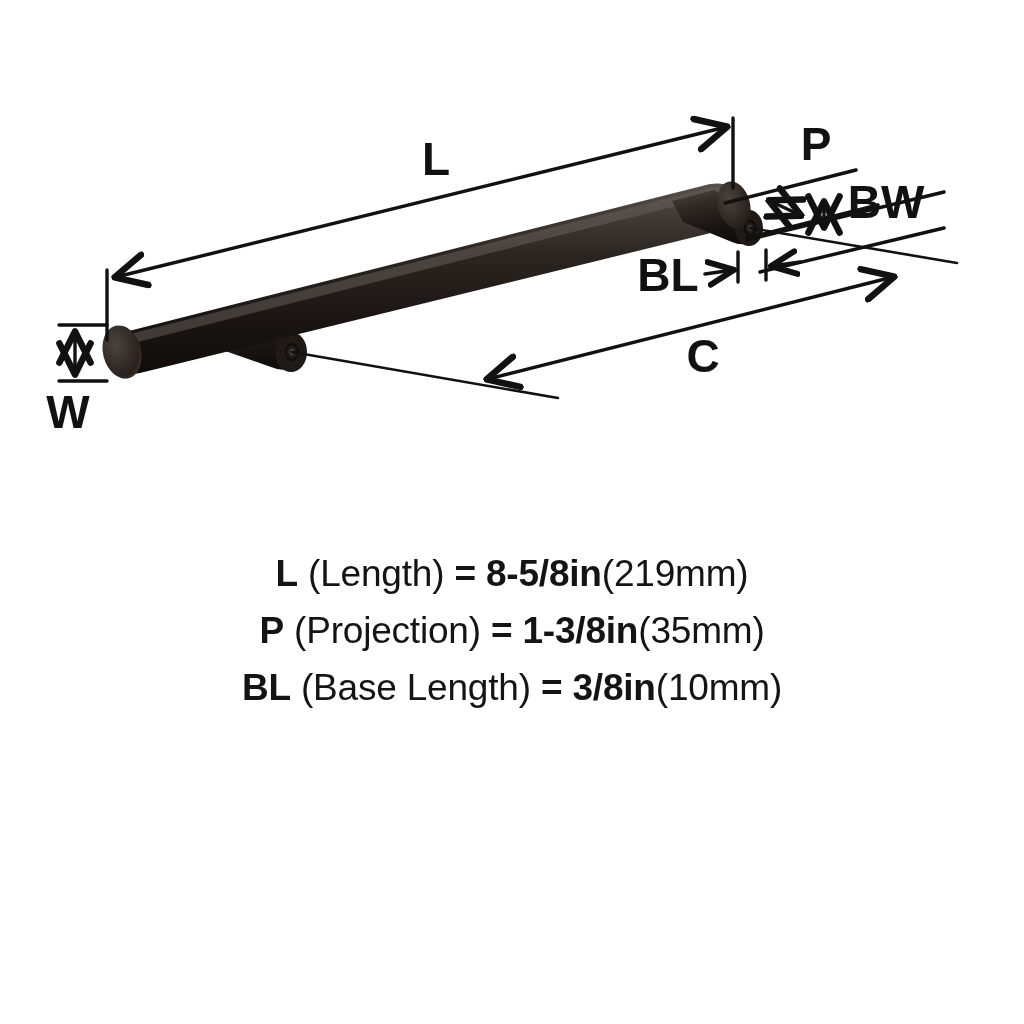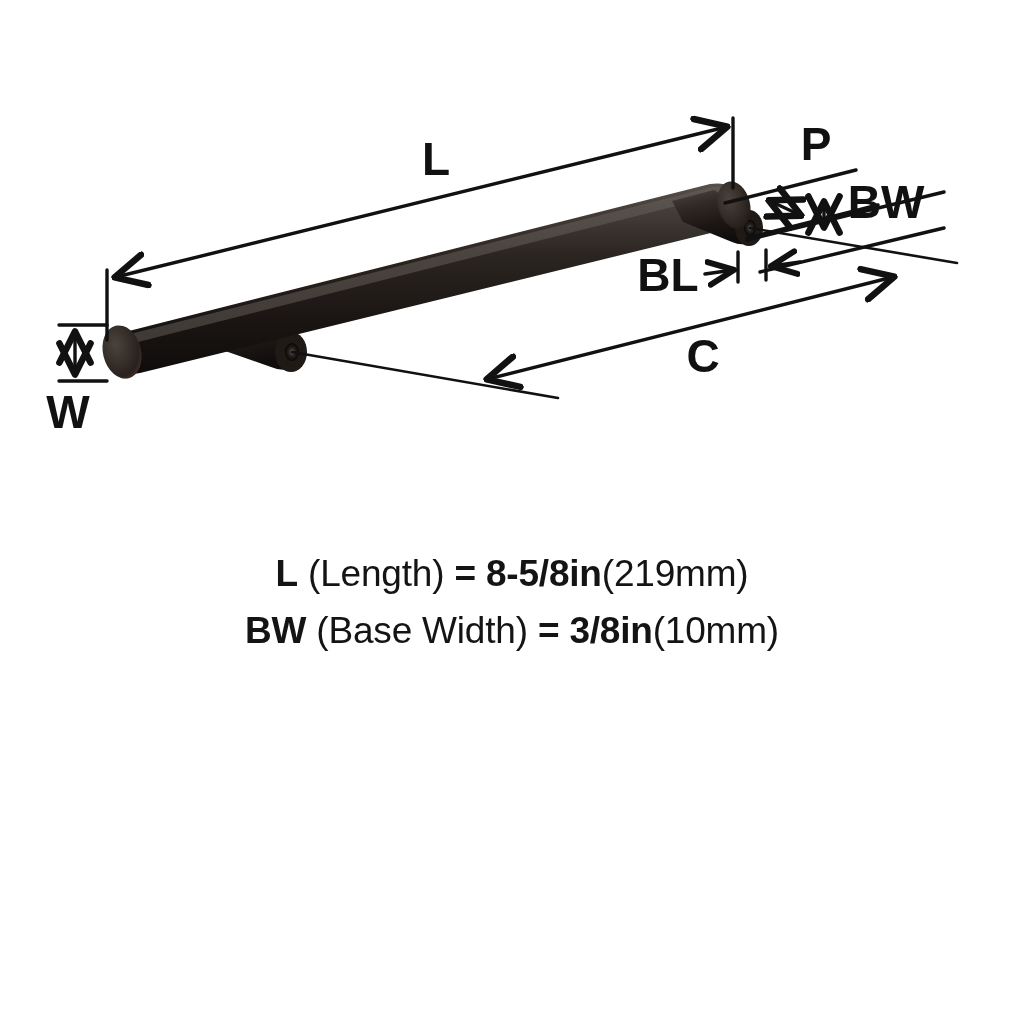--- a/index.html
+++ b/index.html
@@ -207,24 +207,30 @@
   <div id="spec-list">
 
     <div class="spec-row">
       <span class="code">L</span>
       <span class="name">(Length)</span>
       <span class="eq">=</span>
       <span class="imperial">8-5/8in</span><span class="metric">(219mm)</span>
     </div>
 
 
-
-
-
     <div class="spec-row">
-      <span class="code">BW</span>
-      <span class="name">(Base Width)</span>
+      <span class="code">P</span>
+      <span class="name">(Projection)</span>
+      <span class="eq">=</span>
+      <span class="imperial">1-3/8in</span><span class="metric">(35mm)</span>
+    </div>
+
+
+    <div class="spec-row">
+      <span class="code">BL</span>
+      <span class="name">(Base Length)</span>
       <span class="eq">=</span>
       <span class="imperial">3/8in</span><span class="metric">(10mm)</span>
     </div>
 
+
   </div>
 </div>
 
 </body></html>

